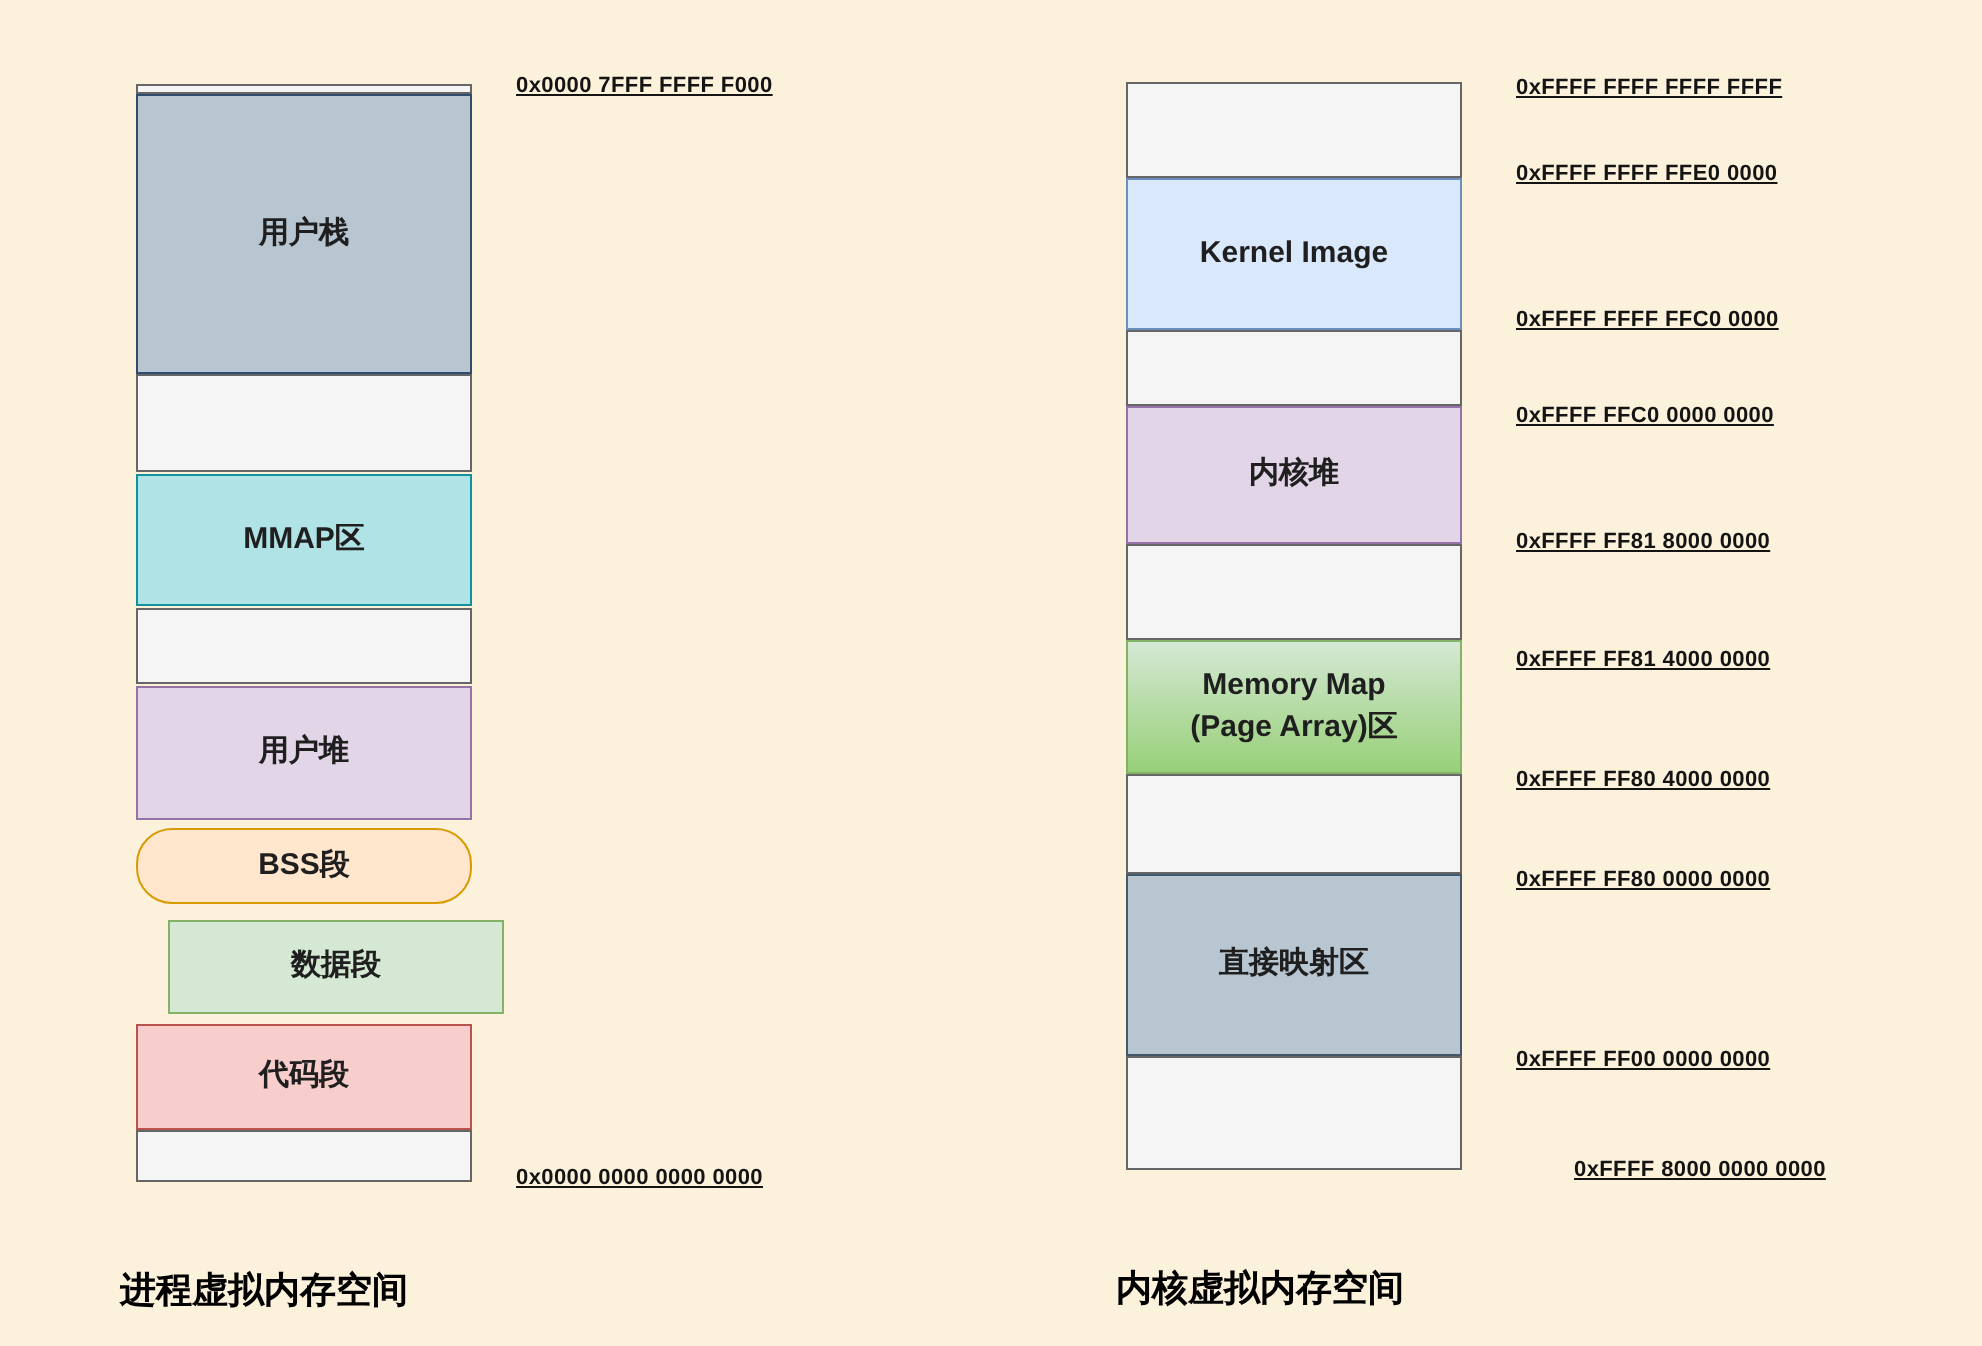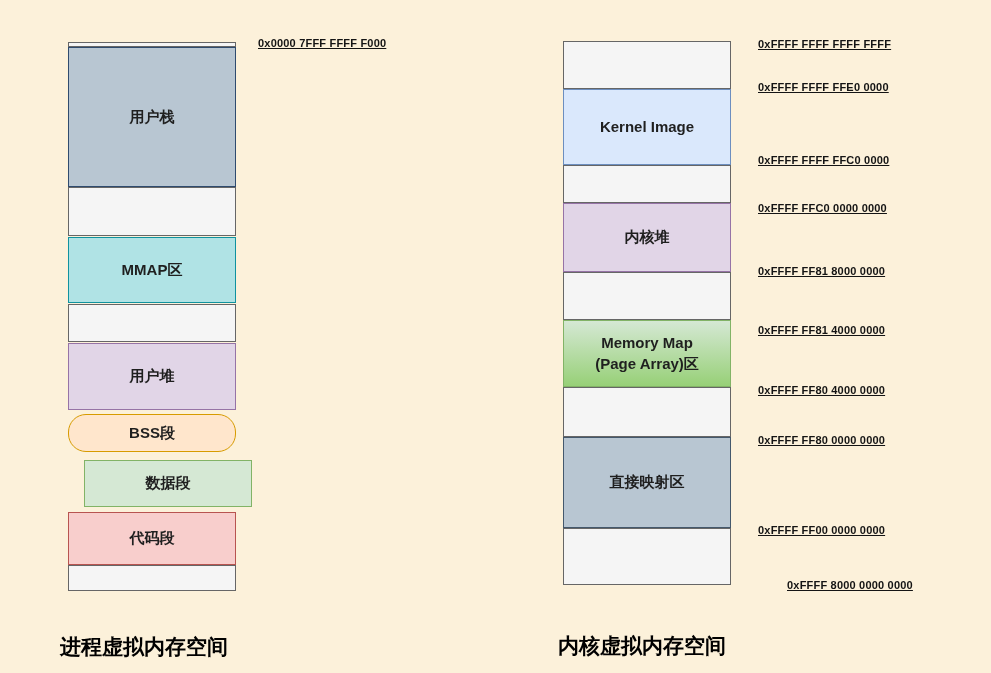--- a/index.html
+++ b/index.html
@@ -39,21 +39,21 @@
     font-weight: bold;
     font-size: 11px;
     letter-spacing: 0.2px;
     color: #141414;
     white-space: nowrap;
     text-decoration: underline;
   }
   .caption {
     position: absolute;
     font-weight: bold;
-    font-size: 21px;
+    font-size: 18px;
     color: #000;
     white-space: nowrap;
   }
 </style>
 </head>
 <body>
 
 <div class="page" style="background: rgb(252, 241, 218);">
   <div class="diagram">
       <div class="segment" style="left: 68px; top: 42px; width: 168px; height: 5px; background: rgb(245, 245, 245); border-color: rgb(102, 102, 102); border-width: 1px;"></div>
@@ -72,20 +72,21 @@
         <span class="segment-label">BSS段</span>
       </div>
       <div class="segment" style="left: 68px; top: 460px; width: 168px; height: 47px; background: rgb(213, 232, 212); border-color: rgb(130, 179, 102); border-width: 1.5px; margin-left: 16px;">
         <span class="segment-label">数据段</span>
       </div>
       <div class="segment" style="left: 68px; top: 512px; width: 168px; height: 53px; background: rgb(248, 206, 204); border-color: rgb(184, 84, 80); border-width: 1.5px;">
         <span class="segment-label">代码段</span>
       </div>
       <div class="segment" style="left: 68px; top: 565px; width: 168px; height: 26px; background: rgb(245, 245, 245); border-color: rgb(102, 102, 102); border-width: 1px;"></div>
       <div class="address" style="left: 258px; top: 43px;">0x0000 7FFF FFFF F000</div>
+      <div class="address" style="left: 258px; top: 589px;">0x0000 0000 0000 0000</div>
       <div class="caption" style="left: 60px; top: 633px;">进程虚拟内存空间</div>
     </div>
   <div class="diagram">
       <div class="segment" style="left: 563px; top: 41px; width: 168px; height: 48px; background: rgb(245, 245, 245); border-color: rgb(102, 102, 102); border-width: 1px;"></div>
       <div class="segment" style="left: 563px; top: 89px; width: 168px; height: 76px; background: rgb(218, 232, 252); border-color: rgb(108, 142, 191); border-width: 1.5px;">
         <span class="segment-label">Kernel Image</span>
       </div>
       <div class="segment" style="left: 563px; top: 165px; width: 168px; height: 38px; background: rgb(245, 245, 245); border-color: rgb(102, 102, 102); border-width: 1px;"></div>
       <div class="segment" style="left: 563px; top: 203px; width: 168px; height: 69px; background: rgb(225, 213, 231); border-color: rgb(150, 115, 166); border-width: 1.5px; align-items: center;">
         <span class="segment-label">内核堆</span>

